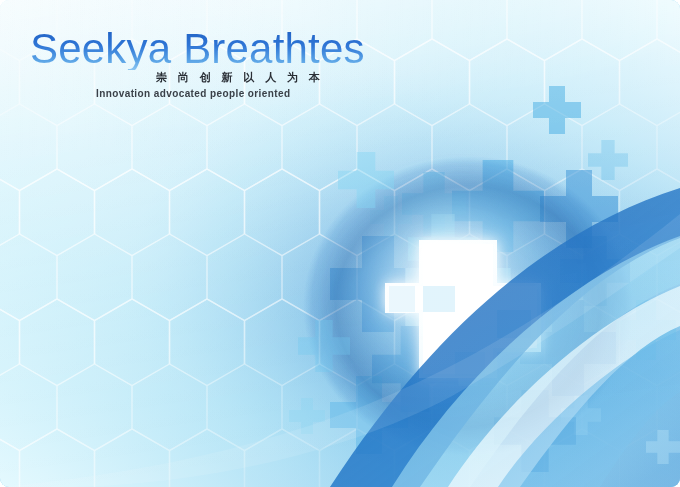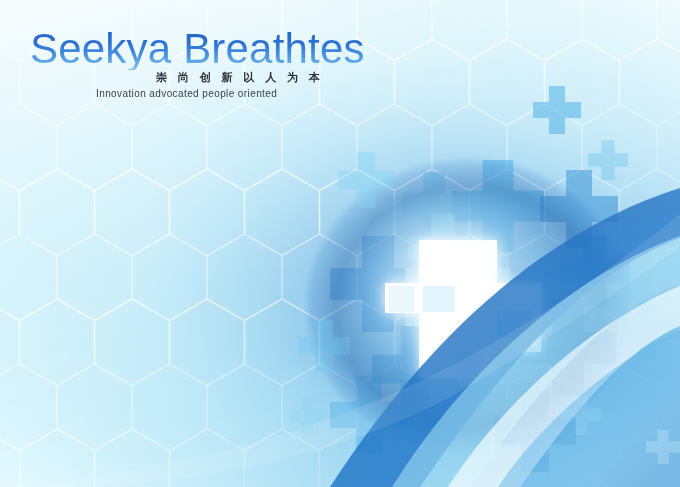--- a/index.html
+++ b/index.html
@@ -2,20 +2,21 @@
 <html><head>
 <meta charset="utf-8">
 <style>
   html,body{margin:0;padding:0;background:#ffffff;}
   #stage{
     position:relative;
     width:680px;height:487px;
     overflow:hidden;
     font-family:"Liberation Sans","DejaVu Sans",sans-serif;
     background:#bfe6f7;
+    border-radius:9px;
   }
   .layer{position:absolute;inset:0;}
   .layer svg{display:block;width:680px;height:487px;}
 
   
   #brand{
     position:absolute;left:30px;top:28px;
     width:430px;
     z-index:40;
     pointer-events:none;
@@ -40,21 +41,21 @@
     font-weight:700;
     letter-spacing:3.5px;
     color:#2a2f36;
     white-space:nowrap;
     font-family:"DejaVu Sans","Liberation Sans",sans-serif;
   }
   #brand-en{
     margin:3px 0 0 0;
     padding-left:66px;
     font-size:10px;
-    font-weight:400;
+    font-weight:700;
     letter-spacing:0.4px;
     color:#3a4048;
     white-space:nowrap;
   }
 </style>
 </head>
 <body>
 
 <div id="stage">
 

